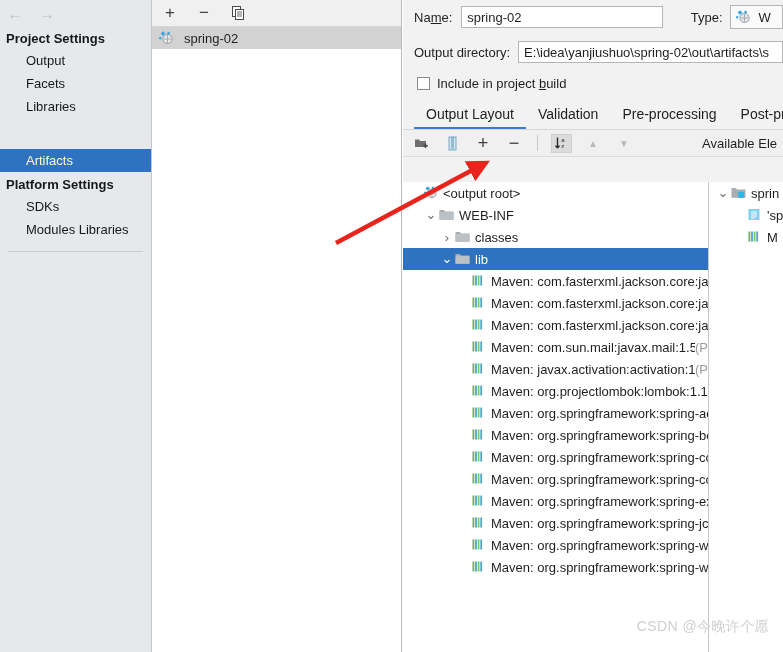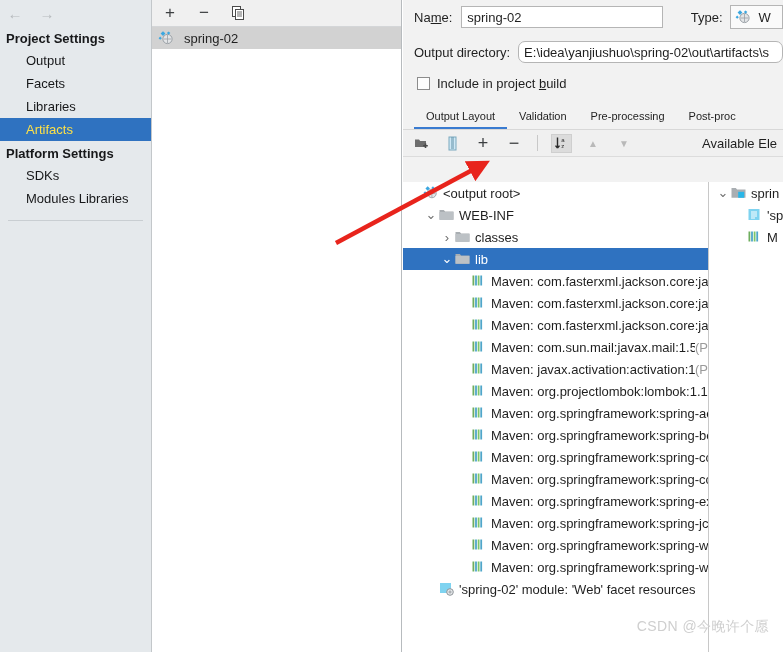--- a/index.html
+++ b/index.html
@@ -21,21 +21,21 @@
   .arrow-btn{
     width:18px;height:18px;display:flex;align-items:center;justify-content:center;
     color:#b6babd;font-size:15px;line-height:1;user-select:none;
   }
   .side-group{
     font-weight:bold;font-size:13px;color:#17181a;padding:3px 0 3px 6px;margin-top:2px;
   }
   .side-item{
     padding:3px 0 3px 26px;font-size:13px;color:#17181a;line-height:17px;height:17px;
   }
-  .side-item.selected{background:#2f72c0;color:#fde047;}
+  .side-item.selected{background:#2f72c0;color:#fef9c3;margin-top:31px;}
   .side-sep{height:1px;background:#c9ced2;margin:10px 8px 8px 8px;}
 
   
   .artifact-panel{
     position:absolute;left:152px;top:0;width:250px;height:652px;
     background:#ffffff;border-right:1px solid #b7bbbe;box-sizing:border-box;
   }
   .artifact-toolbar{
     height:26px;background:#f0f0f0;border-bottom:1px solid #d4d6d8;
     display:flex;align-items:center;padding-left:8px;gap:14px;
@@ -61,33 +61,33 @@
     background:#ffffff;border:1px solid #b5b5b5;height:22px;line-height:22px;
     padding:0 5px;font-size:13px;color:#1f1f1f;box-sizing:border-box;
     white-space:nowrap;overflow:hidden;
   }
   #name-input{width:230px;margin-left:9px;}
   #type-combo{
     display:flex;align-items:center;gap:4px;height:24px;
     border:1px solid #b5b5b5;background:#fafafa;padding:0 4px;margin-left:7px;
     box-sizing:border-box;font-size:13px;white-space:nowrap;overflow:hidden;width:60px;
   }
-  #outdir-input{width:300px;margin-left:8px;border-radius:7px;}
+  #outdir-input{width:300px;margin-left:8px;}
   .cb-row{display:flex;align-items:center;gap:7px;padding-left:14px;height:26px;}
   .checkbox{
     width:13px;height:13px;border:1px solid #8c8c8c;background:#fdfdfd;box-sizing:border-box;
   }
 
   
   .tabs{
     display:flex;align-items:flex-end;height:26px;padding-left:11px;gap:0;
     border-bottom:1px solid #d8d8d8;
   }
   .tab{
-    padding:3px 12px 5px 12px;font-size:11px;color:#1f1f1f;white-space:nowrap;
+    padding:3px 12px 5px 12px;font-size:14px;color:#1f1f1f;white-space:nowrap;
     box-sizing:border-box;border-bottom:2px solid transparent;
   }
   .tab.active{border-bottom:2px solid #3a7bd0;}
 
   
   .layout-tb{
     height:26px;background:#f0f0f0;display:flex;align-items:center;
     padding-left:8px;gap:11px;border-bottom:1px solid #dcdcdc;
   }
   .sep-v{width:1px;height:16px;background:#c8c8c8;margin:0 2px;}
@@ -460,31 +460,20 @@
             <span class="ico">
               <svg width="15" height="15" viewBox="0 0 15 15">
                 <rect x="1.5" y="2.5" width="1.8" height="10" fill="#6fae5e"></rect>
                 <rect x="4.1" y="2.5" width="1.8" height="10" fill="#4fa6c9"></rect>
                 <rect x="6.7" y="2.5" width="1.8" height="10" fill="#7cc66a"></rect>
                 <rect x="9.3" y="2.5" width="1.8" height="10" fill="#4fa6c9"></rect>
               </svg>
             </span>
             <span class="tlabel">Maven: org.springframework:spring-we</span>
           </div>
-          <div class="tnode" style="padding-left: 20px;">
-            <span class="twist"></span>
-            <span class="ico">
-              <svg width="15" height="15" viewBox="0 0 15 15">
-                <rect x="1" y="2" width="11" height="10" fill="#7fd3f0"></rect>
-                <circle cx="11" cy="11" r="3.3" fill="#e8eaec" stroke="#8d9398"></circle>
-                <path d="M9.3 11h3.4M11 9.3v3.4" stroke="#8d9398" stroke-width=".8"></path>
-              </svg>
-            </span>
-            <span class="tlabel">'spring-02' module: 'Web' facet resources</span>
-          </div>
         </div>
       <div class="tree-right" id="tree-right">
           <div class="tnode" style="padding-left: 6px;">
             <span class="twist" style="font-size: 13px; line-height: 8px;">⌄</span>
             <span class="ico">
               <svg width="15" height="15" viewBox="0 0 15 15">
                 <path d="M0.5 3h4.3l1.3 1.5h8.4v8.2H0.5z" fill="#a9aeb2"></path>
                 <rect x="7.2" y="6.8" width="6" height="6" fill="#29b6e8"></rect>
               </svg>
             </span>

